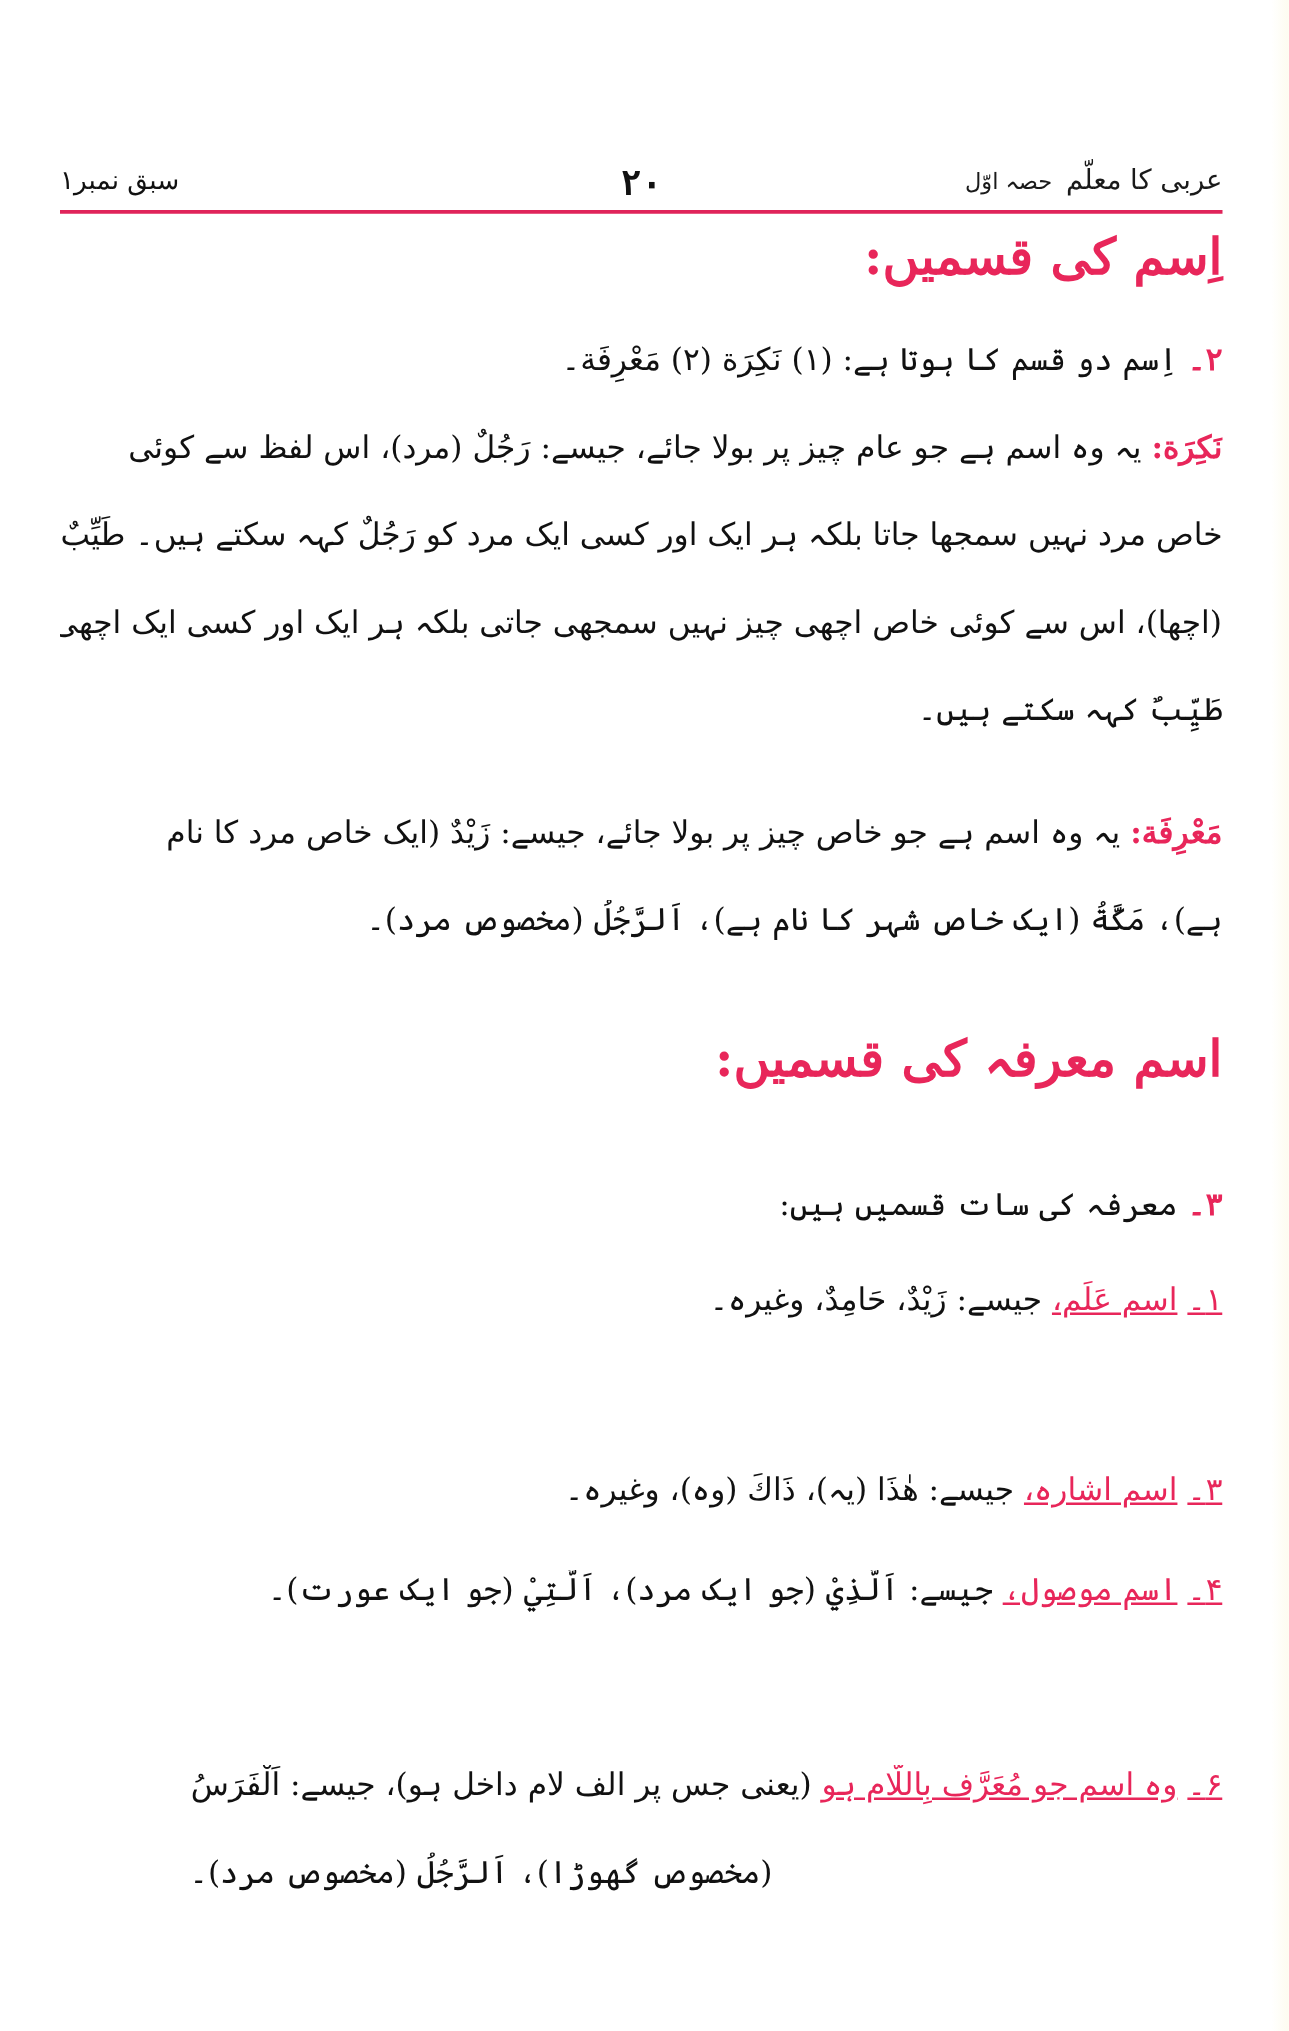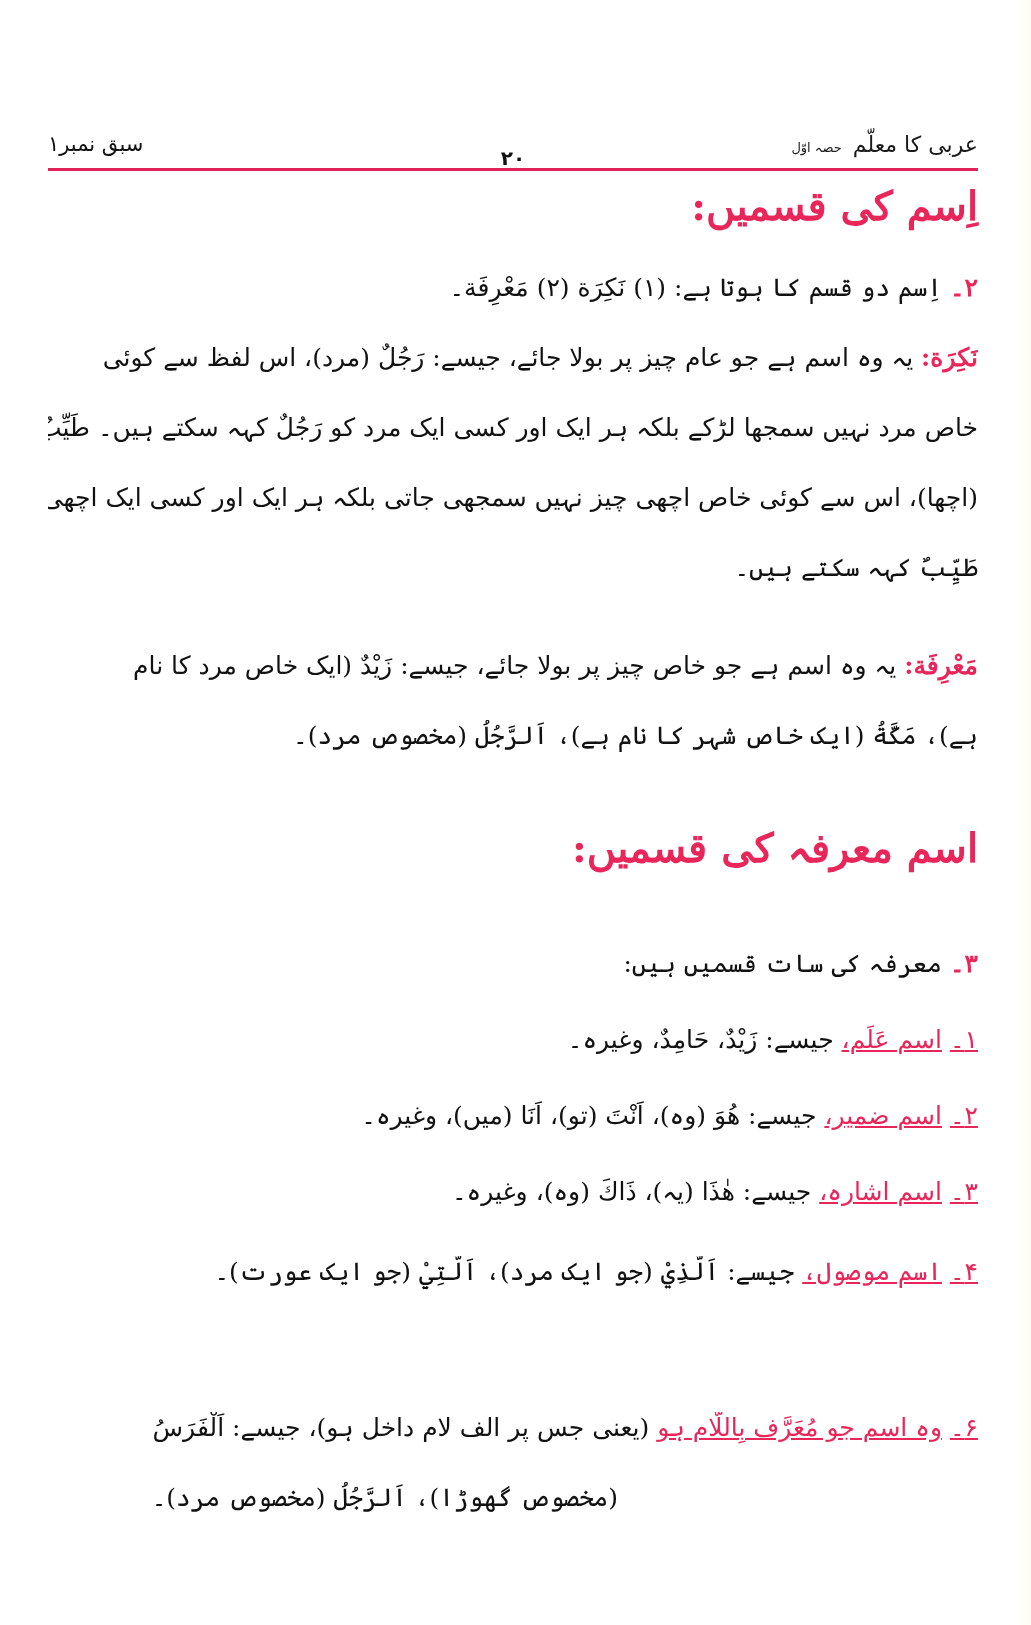--- a/index.html
+++ b/index.html
@@ -40,31 +40,32 @@
       height: 40px;
     }
     .header .book-title {
       position: absolute;
       right: 0;
       top: 4px;
       font-size: 22px;
       color: #1a1a1a;
     }
     .header .book-title .part {
-      font-size: 13px;
+      font-size: 18px;
       margin-right: 4px;
     }
     .header .page-number {
       position: absolute;
       left: 50%;
       transform: translateX(-50%);
-      top: 18px;
-      font-size: 20px;
+      top: 2px;
+      font-size: 28px;
       font-weight: bold;
       direction: rtl;
+      font-family: Liberation Mono, monospace;
     }
     .header .lesson {
       position: absolute;
       left: 0;
       top: 4px;
       font-size: 21px;
     }
     .header-rule {
       position: absolute;
       top: 168px;
@@ -136,21 +137,21 @@
       <span class="num">۲۔</span>
       <span>اِسم دو قسم کا ہوتا ہے: (۱) نَکِرَة (۲) مَعْرِفَة۔</span>
     </span>
   </div>
 
   <div class="para" style="top:342px;">
     <span class="line">
       <span class="accent">نَکِرَة:</span>
       <span>یہ وہ اسم ہے جو عام چیز پر بولا جائے، جیسے: رَجُلٌ (مرد)، اس لفظ سے کوئی</span>
     </span>
-    <span class="line">خاص مرد نہیں سمجھا لڑکے بلکہ ہر ایک اور کسی ایک مرد کو رَجُلٌ کہہ سکتے ہیں۔ طَیِّبٌ</span>
+    <span class="line">خاص مرد نہیں سمجھا جاتا بلکہ ہر ایک اور کسی ایک مرد کو رَجُلٌ کہہ سکتے ہیں۔ طَیِّبٌ</span>
     <span class="line">(اچھا)، اس سے کوئی خاص اچھی چیز نہیں سمجھی جاتی بلکہ ہر ایک اور کسی ایک اچھی چیز کو</span>
     <span class="line">طَیِّبٌ کہہ سکتے ہیں۔</span>
   </div>
 
   <div class="para" style="top:650px;">
     <span class="line">
       <span class="accent">مَعْرِفَة:</span>
       <span>یہ وہ اسم ہے جو خاص چیز پر بولا جائے، جیسے: زَیْدٌ (ایک خاص مرد کا نام</span>
     </span>
     <span class="line">ہے)، مَکَّةُ (ایک خاص شہر کا نام ہے)، اَلرَّجُلُ (مخصوص مرد)۔</span>
@@ -166,27 +167,20 @@
   </div>
 
   <div class="para" style="top:1024px;">
     <span class="line">
       <span class="dash-num">۱۔</span>
       <span class="dash-num">اسم عَلَم،</span>
       <span>جیسے: زَیْدٌ، حَامِدٌ، وغیرہ۔</span>
     </span>
   </div>
 
-  <div class="para" style="top:1100px;">
-    <span class="line">
-      <span class="dash-num">۲۔</span>
-      <span class="dash-num">اسم ضمیر،</span>
-      <span>جیسے: هُوَ (وہ)، اَنْتَ (تو)، اَنَا (میں)، وغیرہ۔</span>
-    </span>
-  </div>
 
   <div class="para" style="top:1176px;">
     <span class="line">
       <span class="dash-num">۳۔</span>
       <span class="dash-num">اسم اشارہ،</span>
       <span>جیسے: هٰذَا (یہ)، ذَاكَ (وہ)، وغیرہ۔</span>
     </span>
   </div>
 
   <div class="para" style="top:1256px;">

